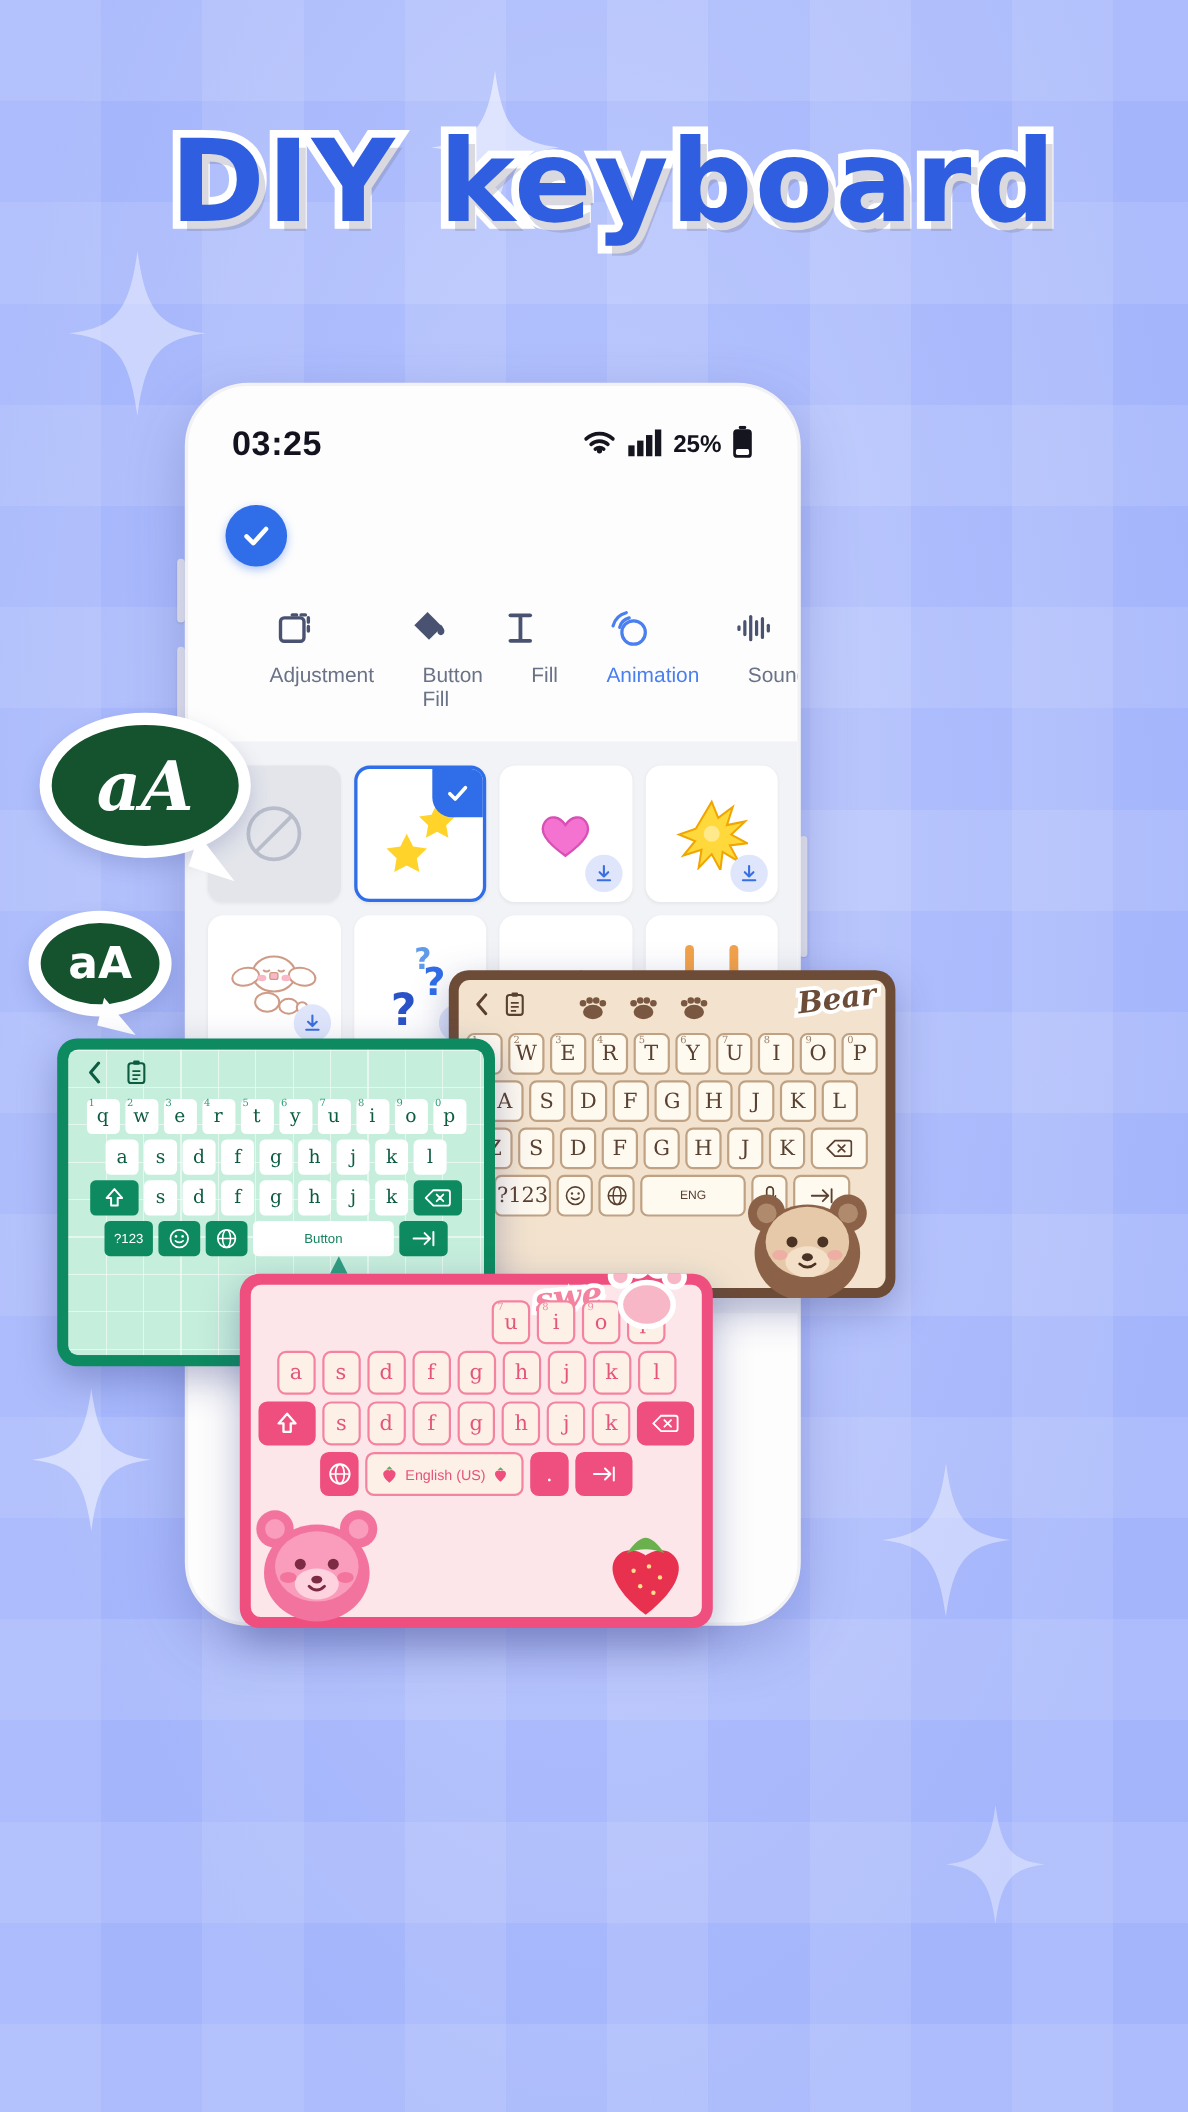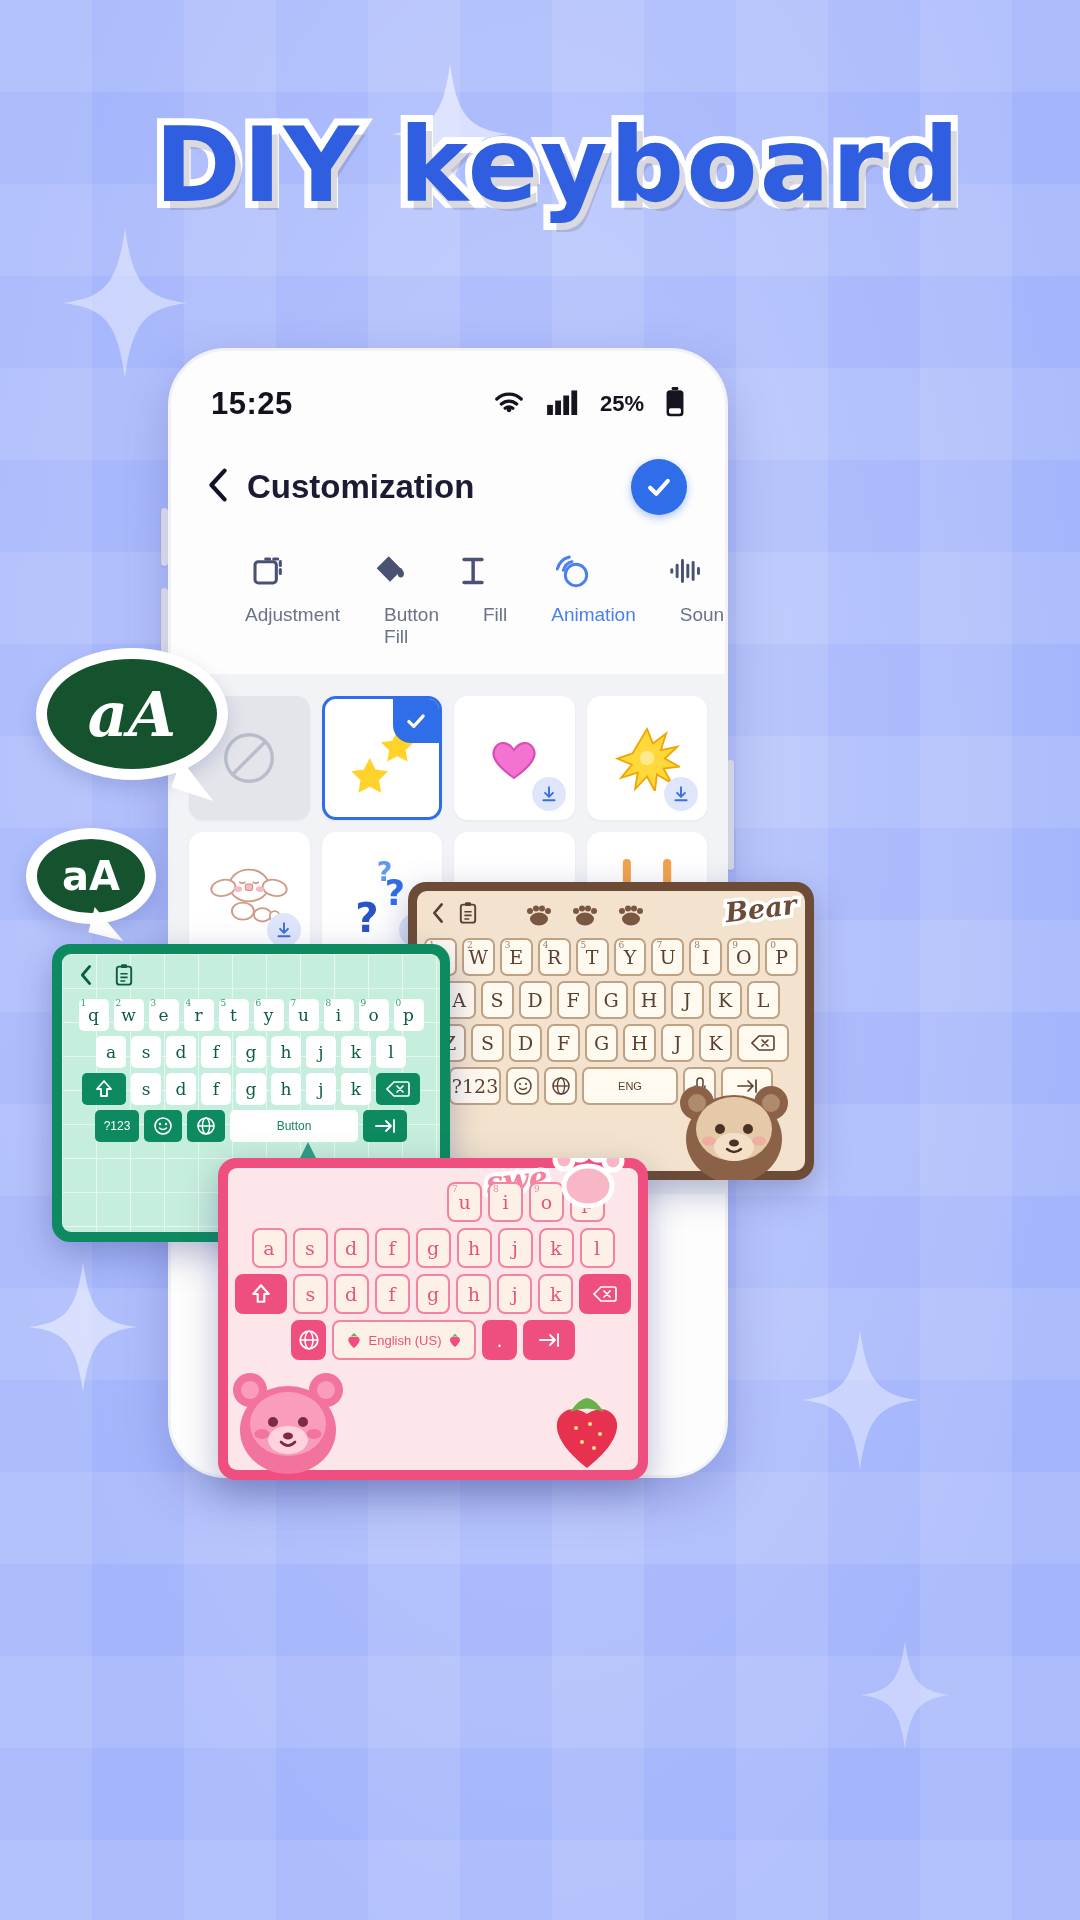--- a/index.html
+++ b/index.html
@@ -61,21 +61,21 @@
   .pb2 { left:161px; top:588px; height:96px; }
   .pb3 { left:727px; top:760px; height:110px; }
 
   
   .statusbar {
     display:flex; align-items:center; justify-content:space-between;
     padding:34px 40px 0 40px;
     height:72px;
   }
   .clock { font-size:31px; font-weight:bold; color:#13131f; letter-spacing:.5px; }
-  .status-right { display:flex; align-items:center; gap:21px; }
+  .status-right { display:flex; align-items:center; gap:9px; }
   .batt-pct { font-size:22px; font-weight:bold; color:#13131f; }
 
   
   .titlerow {
     display:flex; align-items:center; justify-content:space-between;
     padding:36px 38px 0 34px;
   }
   .title-left { display:flex; align-items:center; gap:16px; }
   .page-title { font-size:33px; font-weight:bold; color:#1b1b33; }
   .confirm-btn {
@@ -312,21 +312,21 @@
 
 <div class="headline">DIY keyboard</div>
 
 <div class="phone-btn pb1"></div>
 <div class="phone-btn pb2"></div>
 <div class="phone-btn pb3"></div>
 
 <div class="phone">
 
   <div class="statusbar">
-    <div class="clock">15:25</div>
+    <div class="clock">03:25</div>
     <div class="status-right">
       <span>
         <svg width="34" height="26" viewBox="0 0 24 18">
             <path d="M12 16.2a1.7 1.7 0 100-3.4 1.7 1.7 0 000 3.4z" fill="#15151f"></path>
             <path d="M6.6 10.4a8 8 0 0110.8 0" stroke="#15151f" stroke-width="2.3" fill="none" stroke-linecap="round"></path>
             <path d="M3.4 6.9a12.6 12.6 0 0117.2 0" stroke="#15151f" stroke-width="2.3" fill="none" stroke-linecap="round"></path>
             <path d="M9.3 13.4a4.2 4.2 0 015.4 0" stroke="#15151f" stroke-width="2.3" fill="none" stroke-linecap="round"></path>
           </svg>
       </span>
       <span>
@@ -342,28 +342,20 @@
         <svg width="20" height="30" viewBox="0 0 14 22">
           <rect x="4.5" y="0" width="5" height="2.2" rx="1" fill="#15151f"></rect>
           <rect x="0.8" y="2.4" width="12.4" height="19" rx="2.6" fill="#15151f"></rect>
           <rect x="2.6" y="15.6" width="8.8" height="4" rx="1.2" fill="#ffffff"></rect>
         </svg>
       </span>
     </div>
   </div>
 
   <div class="titlerow">
-    <div class="title-left">
-      <span>
-        <svg width="26" height="34" viewBox="0 0 16 26">
-            <path d="M13 2 L3 13 L13 24" stroke="#12122a" stroke-width="3.2" fill="none" stroke-linecap="round" stroke-linejoin="round"></path>
-          </svg>
-      </span>
-      <span class="page-title">Customization</span>
-    </div>
     <div class="confirm-btn">
       <svg width="30" height="30" viewBox="0 0 22 22">
           <path d="M4.5 11.5 L9 16 L17.5 6.5" stroke="#fff" stroke-width="3" fill="none" stroke-linecap="round" stroke-linejoin="round"></path>
         </svg>
     </div>
   </div>
 
   <div class="tabs">
 
     <div class="tab">

